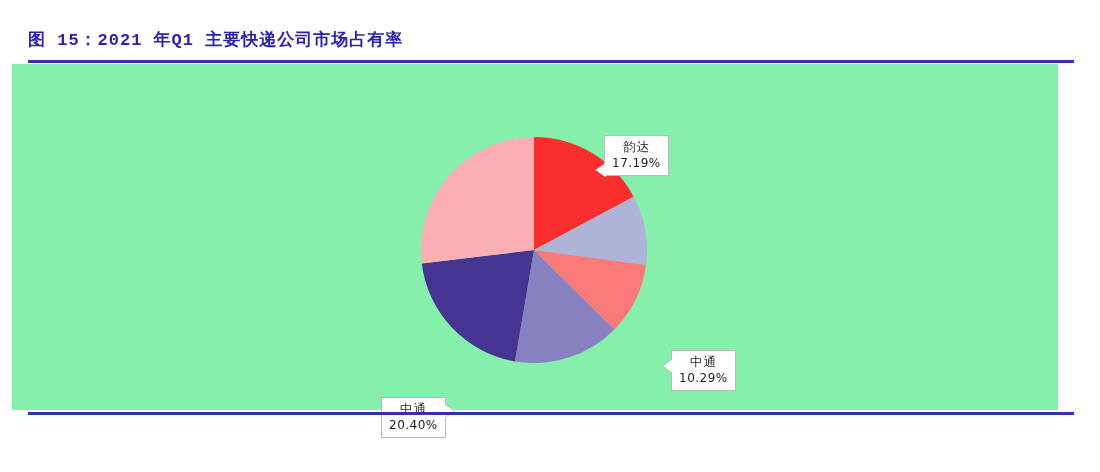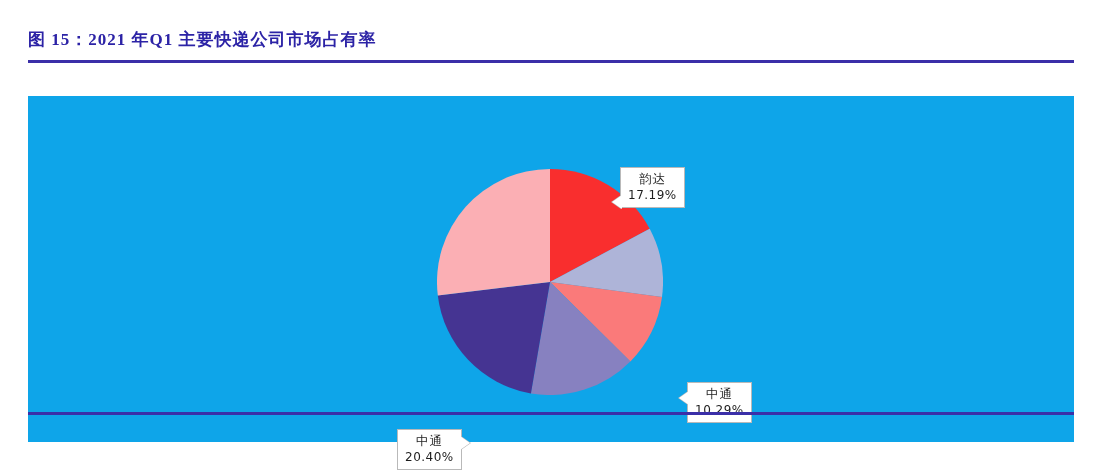--- a/index.html
+++ b/index.html
@@ -26,40 +26,39 @@
   
   .figure-title {
     position: absolute;
     left: 28px;
     top: 28px;
     font-size: 17px;
     font-weight: bold;
     color: #2c23a6;
     letter-spacing: 1px;
     white-space: nowrap;
-    font-family: Liberation Serif, serif;
+    font-family: Liberation Mono, monospace;
   }
   .title-rule {
     position: absolute;
     left: 28px;
     top: 60px;
     width: 1046px;
     height: 3px;
     background: #3b2fa8;
   }
 
   
   .chart-area {
     position: absolute;
-    left: 28px;
+    left: 12px;
     top: 64px;
     width: 1046px;
     height: 346px;
-    background: #0ea5e9;
-    margin-top: 32px;
+    background: #86efac;
   }
 
   .pie-wrap {
     position: absolute;
     left: 409px;
     top: 73px;
     width: 226px;
     height: 226px;
   }
   .pie-wrap svg {

